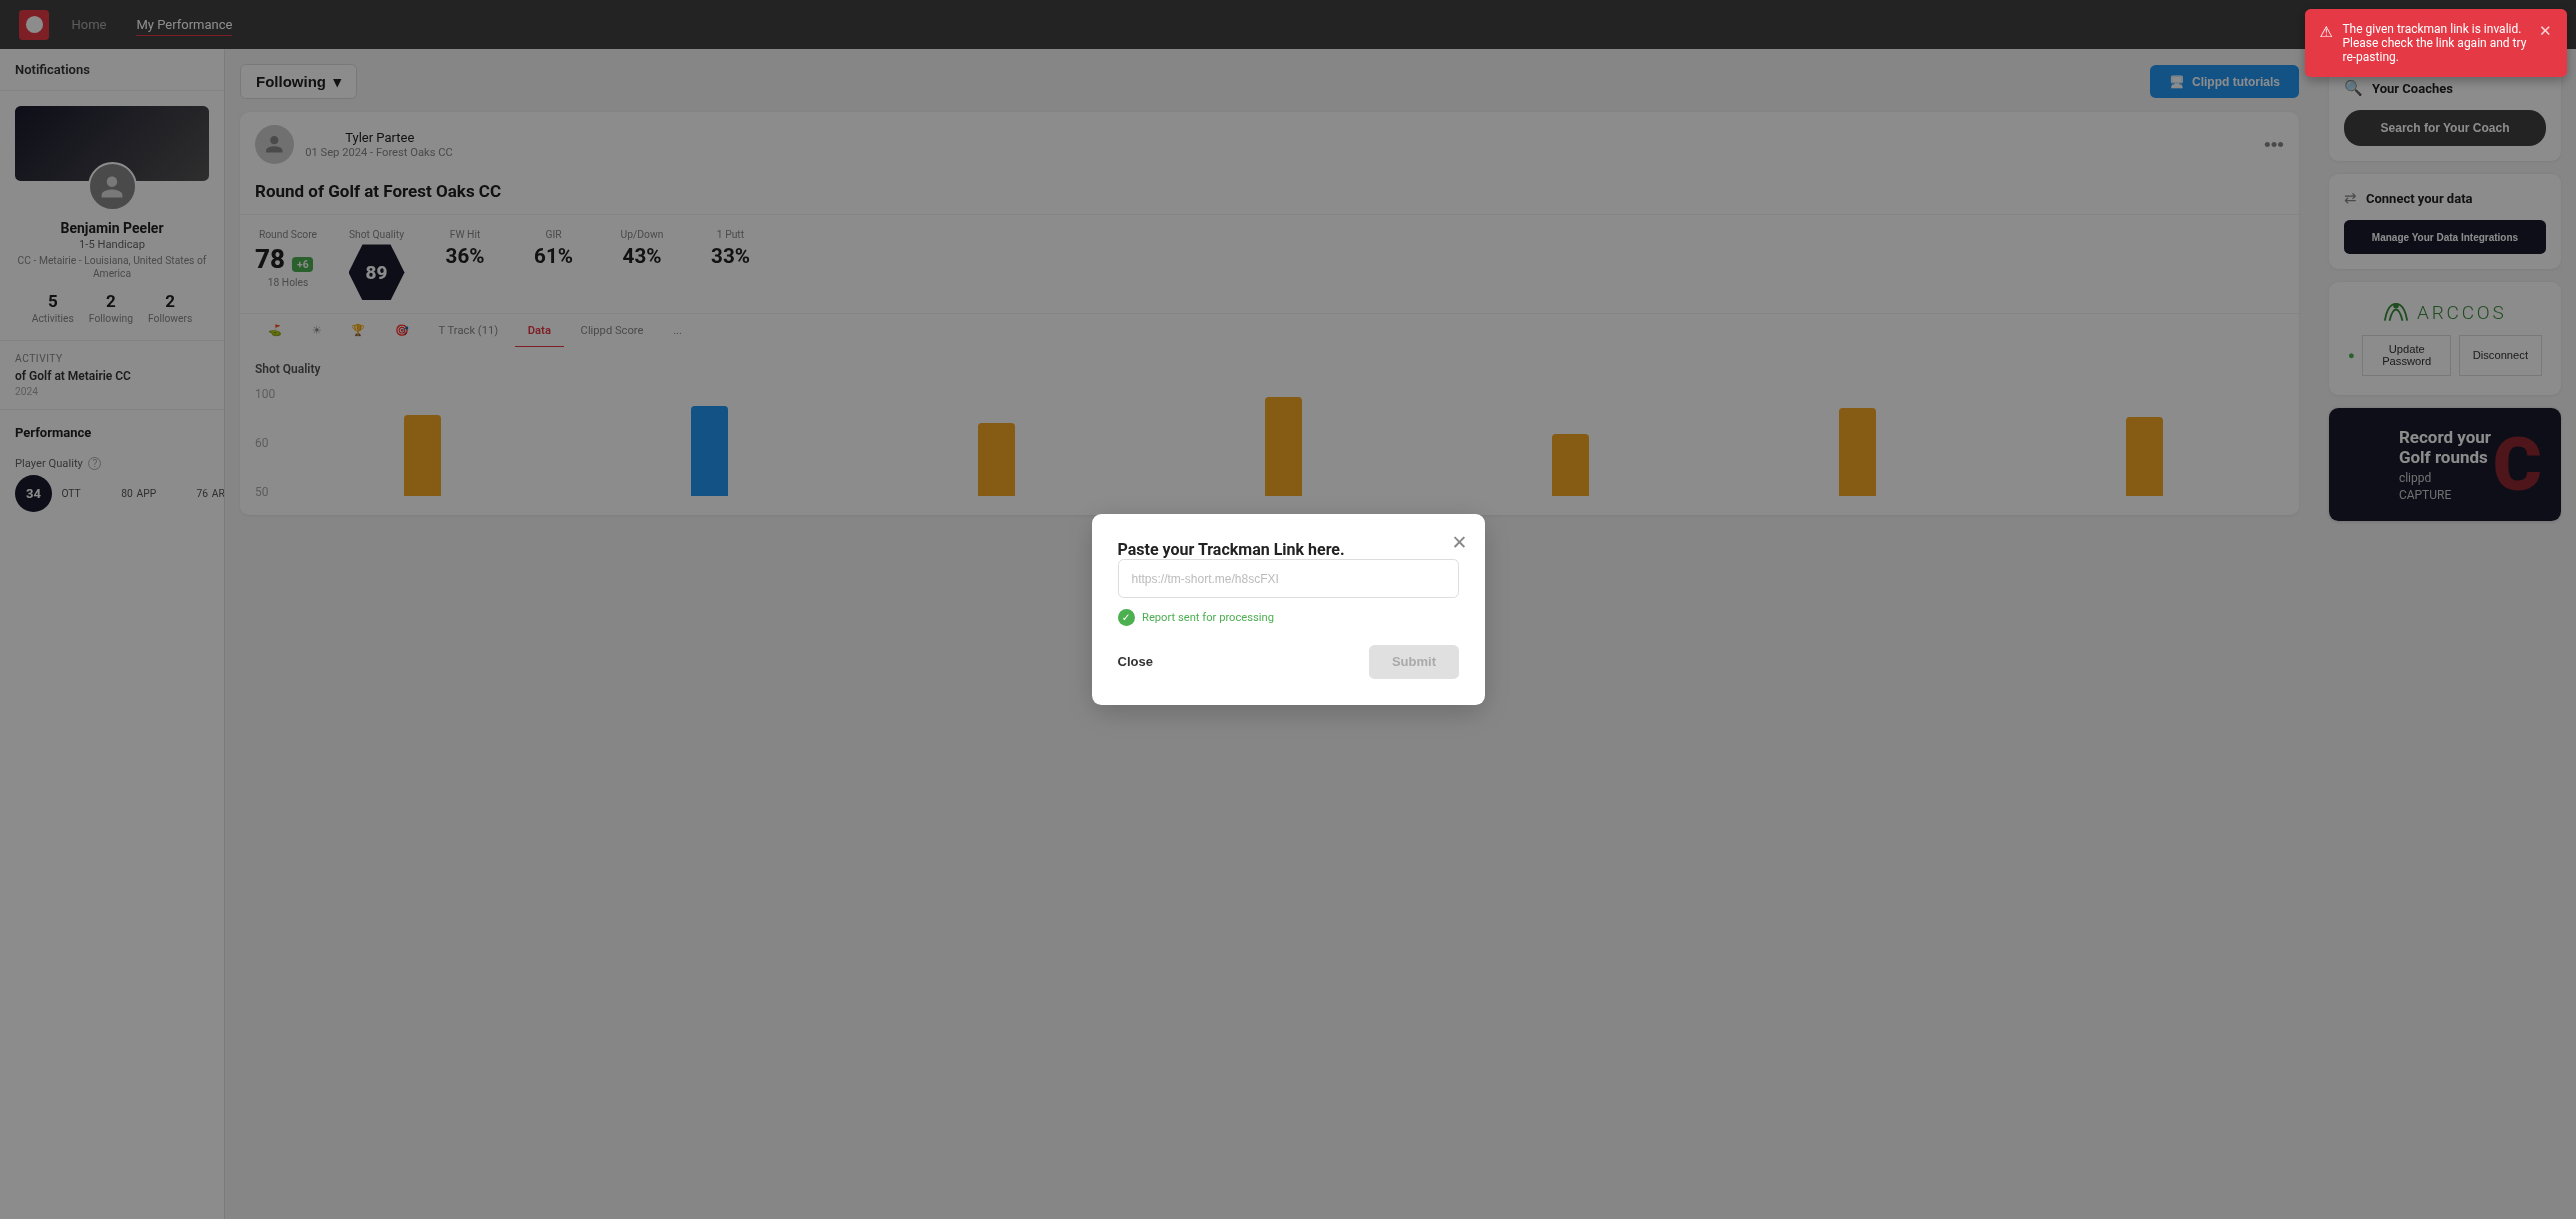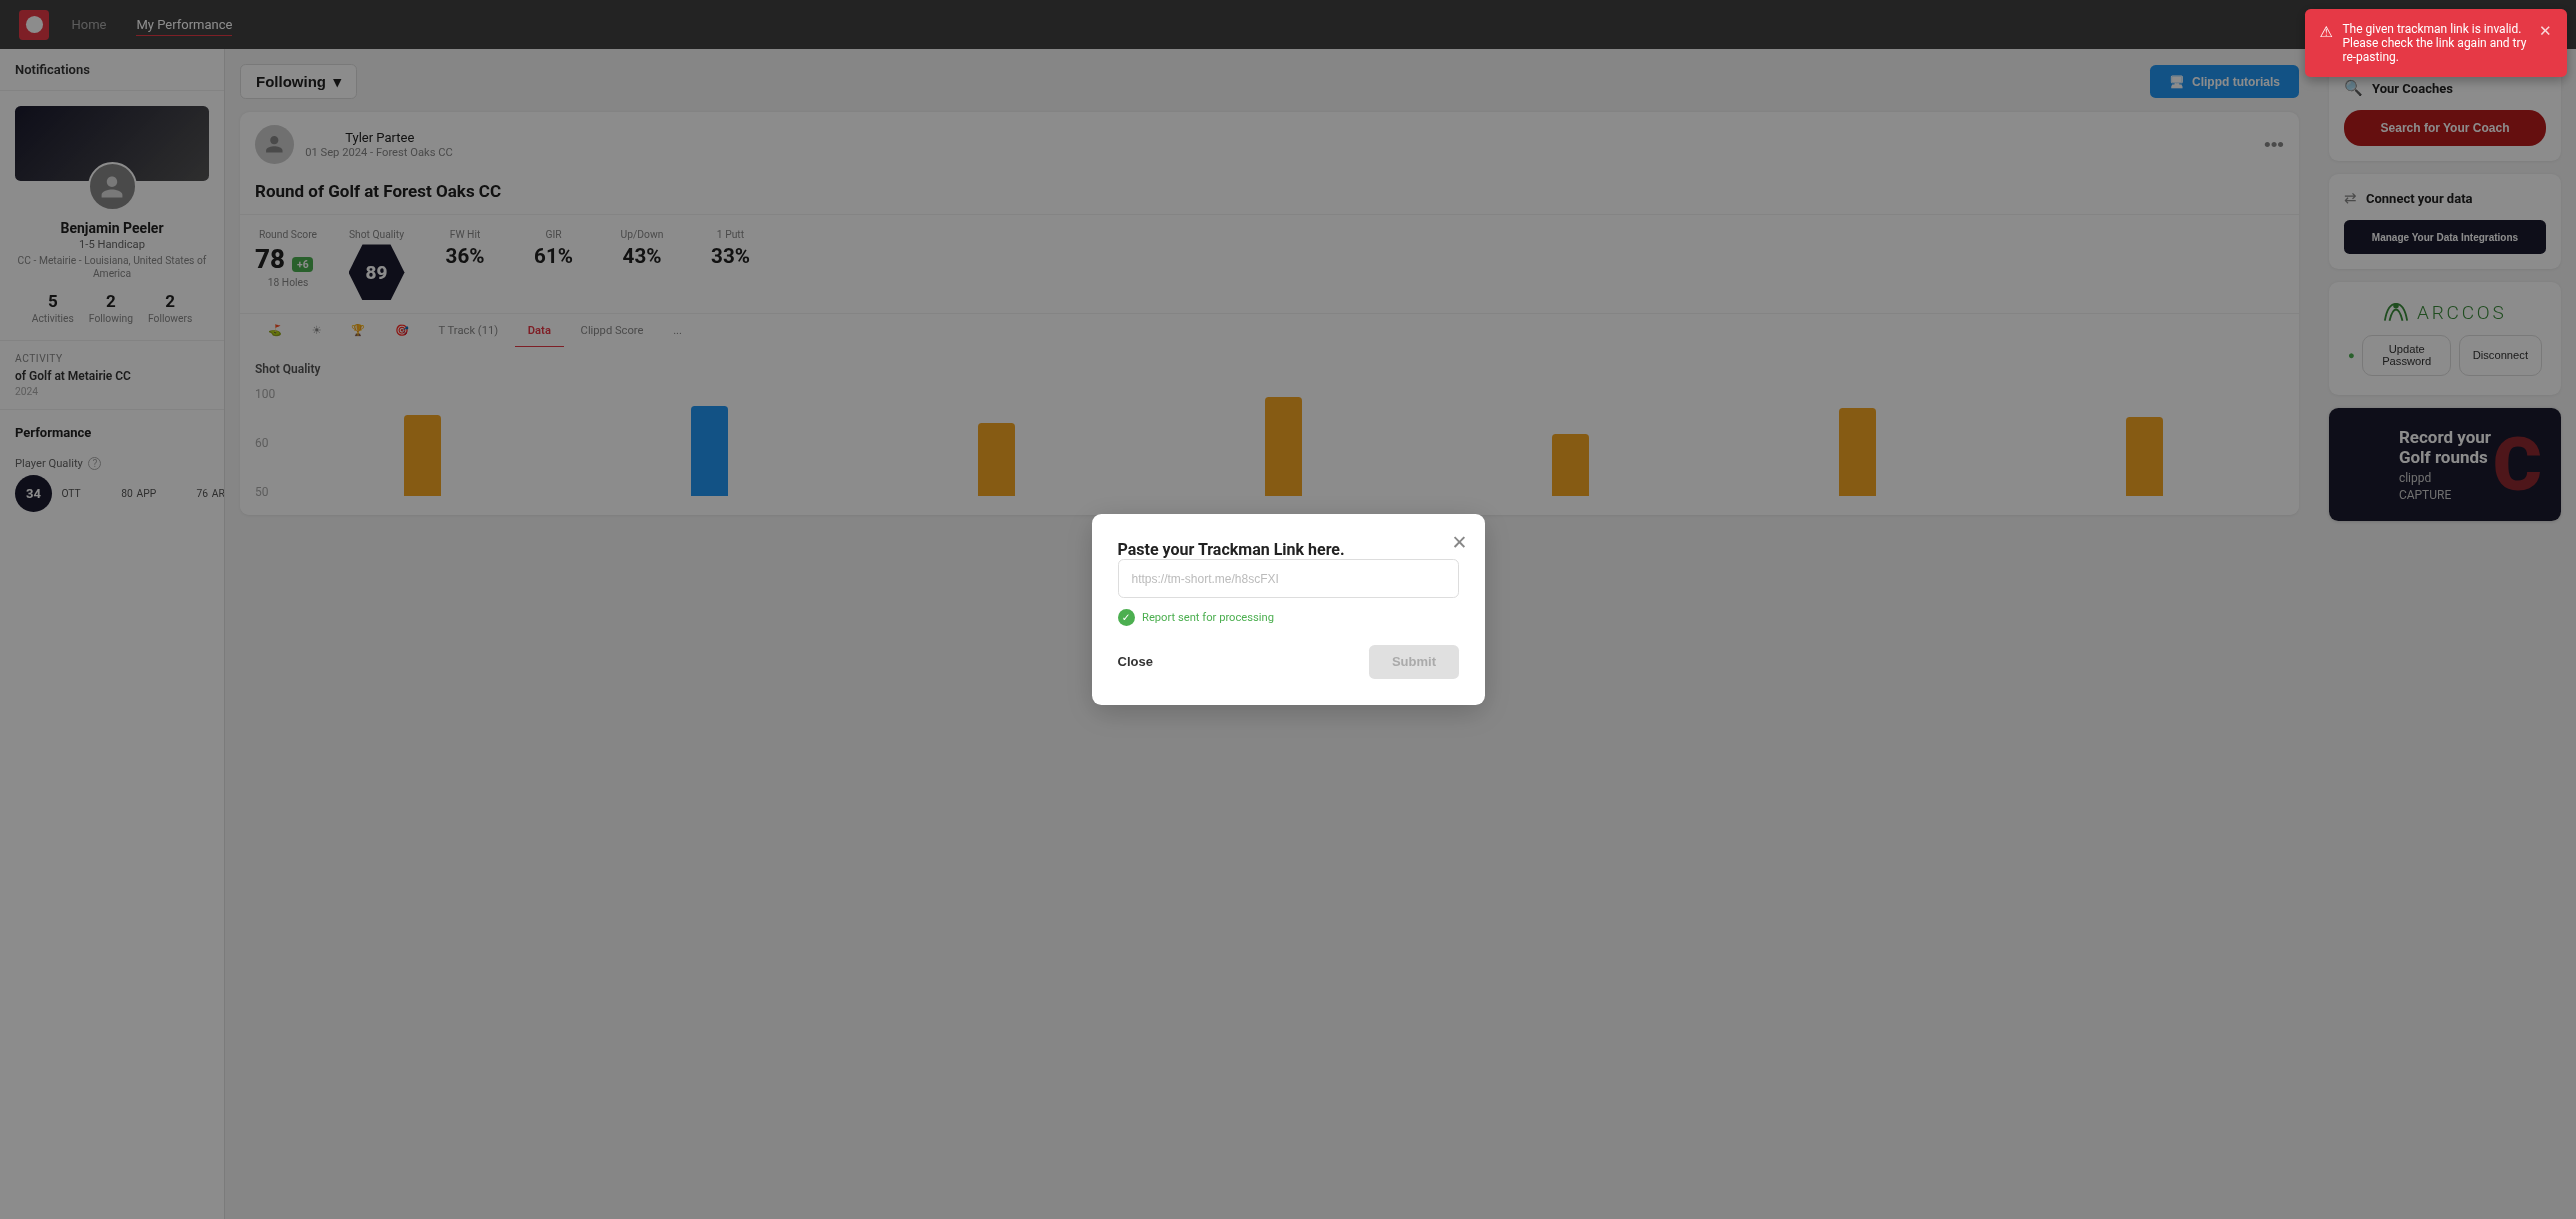--- a/index.html
+++ b/index.html
@@ -453,21 +453,21 @@
       margin-bottom: 13px;
     }
     .panel-card-title {
       font-size: 13px;
       font-weight: 700;
       color: #222;
     }
     .panel-search-icon { color: #888; font-size: 15px; }
     .coach-search-btn {
       width: 100%;
-      background: #b91c1c;
+      background: #404040;
       color: white;
       border: none;
       border-radius: 17px;
       padding: 11.2px;
       font-size: 12px;
       font-weight: 600;
       cursor: pointer;
     }
     .connect-icon { color: #888; font-size: 15px; }
     .manage-btn {
@@ -501,21 +501,21 @@
       gap: 7.5px;
     }
     .arccos-actions {
       display: flex;
       gap: 7.5px;
       margin-top: 11.2px;
       justify-content: center;
     }
     .arccos-btn {
       padding: 7.5px 13px;
-      border-radius: 10px;
+      border-radius: 0;
       font-size: 11.2px;
       cursor: pointer;
     }
     .arccos-btn-outline {
       background: white;
       border: 0.9px solid #ddd;
       color: #333;
     }
     .arccos-status {
       display: flex;

